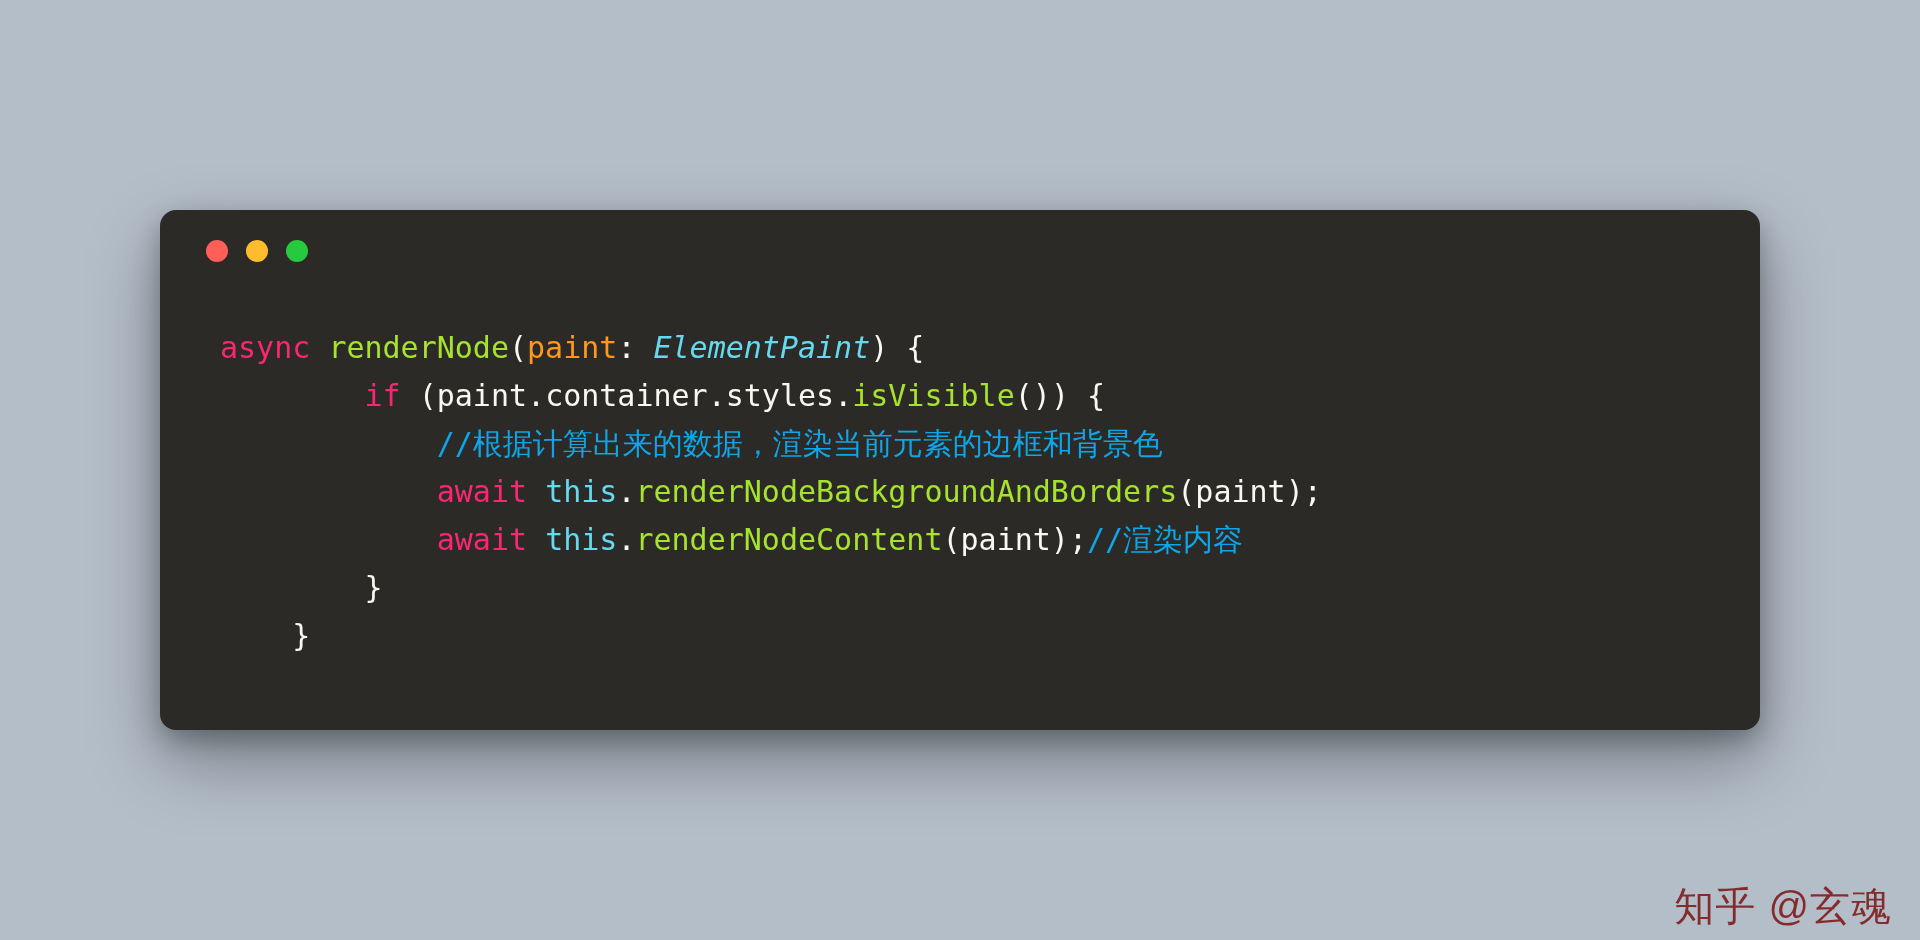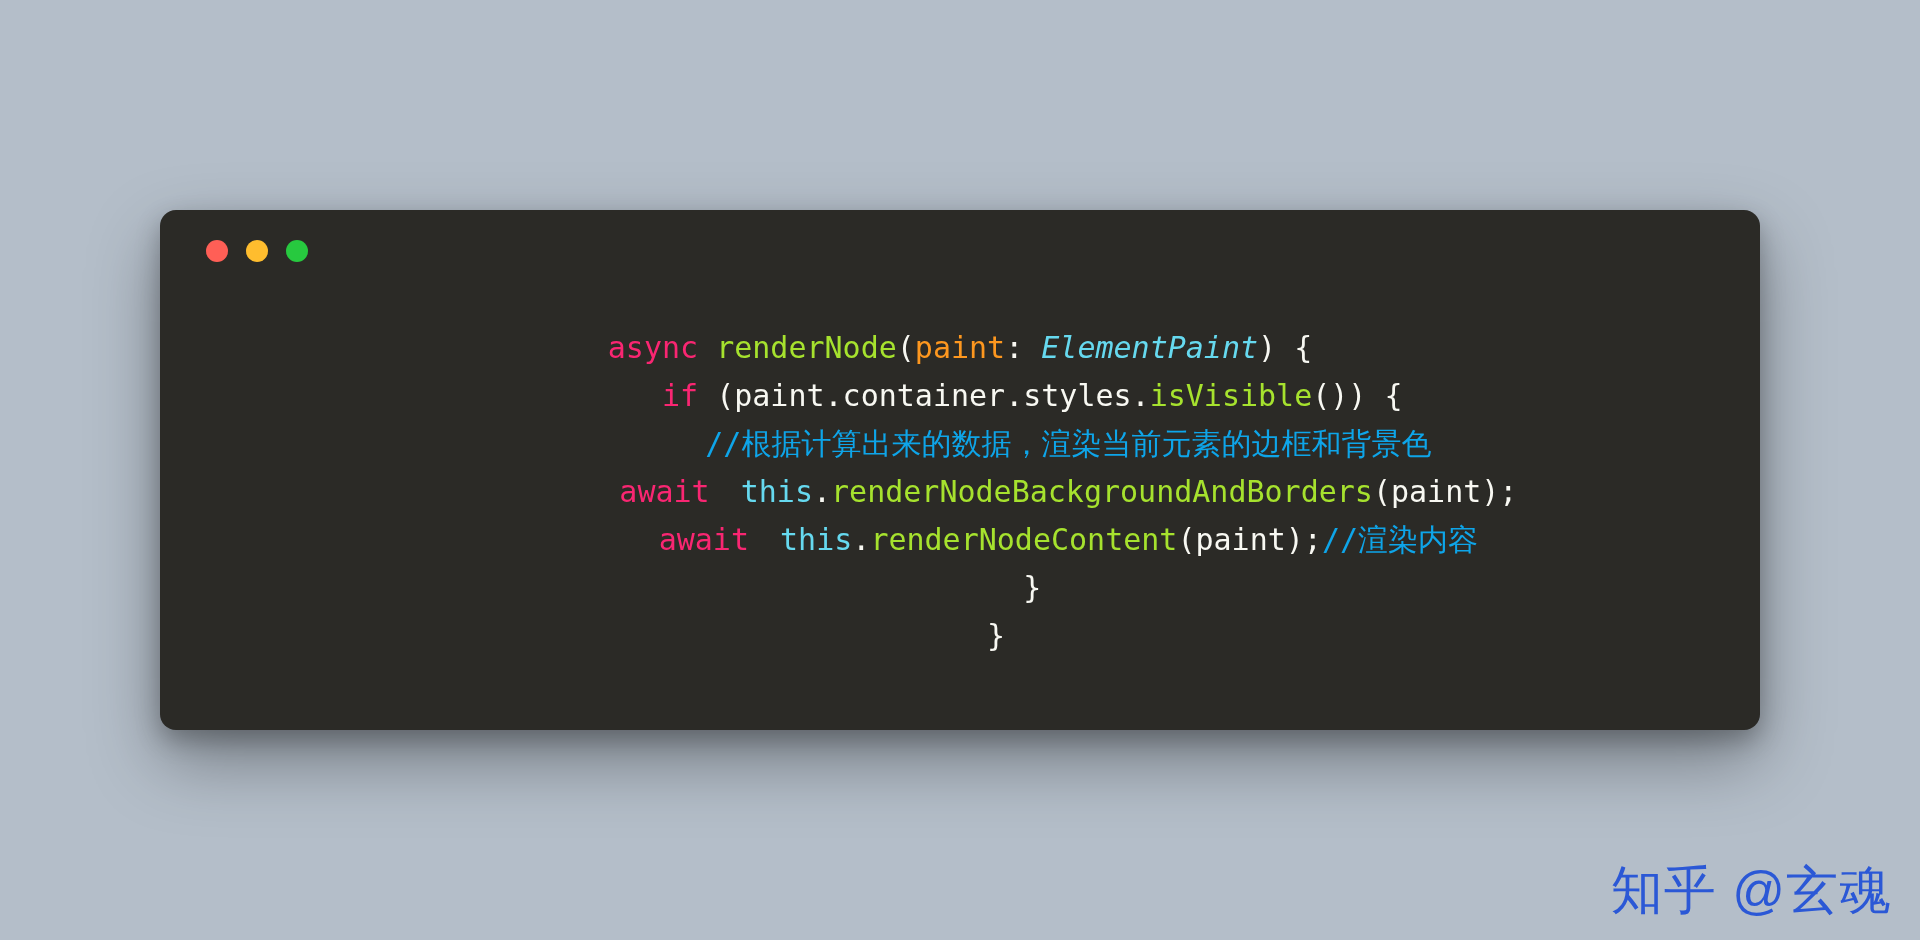--- a/index.html
+++ b/index.html
@@ -37,37 +37,36 @@
       border-radius: 50%;
     }
     .dot-red { background: #ff5f56; }
     .dot-yellow { background: #ffbd2e; }
     .dot-green { background: #27c93f; }
     .code-area {
       padding: 28px 60px 10px 60px;
       font-size: 30px;
       line-height: 1.6;
       white-space: pre;
-      text-align: center;
     }
     .tok-keyword { color: #f92672; }
     .tok-fn { color: #a6e22e; }
     .tok-param { color: #fd971f; }
     .tok-type { color: #66d9ef; font-style: italic; }
-    .tok-this { color: #66d9ef; margin-left: 13px; }
+    .tok-this { color: #66d9ef; }
     .tok-plain { color: #f8f8f2; }
     .tok-punc { color: #f8f8f2; }
     .tok-comment { color: #0ea5e9; }
     .watermark {
       position: absolute;
       right: 28px;
-      bottom: 14px;
-      color: #1d4ed8;
+      bottom: 6px;
+      color: #7f1d1d;
       font-family: -apple-system, "PingFang SC", "Microsoft YaHei", sans-serif;
-      font-size: 52px;
+      font-size: 40px;
       font-weight: 500;
       letter-spacing: 1px;
       opacity: 0.9;
     }
   </style>
 </head>
 <body>
 
 <div class="code-window">
   <div class="titlebar">

